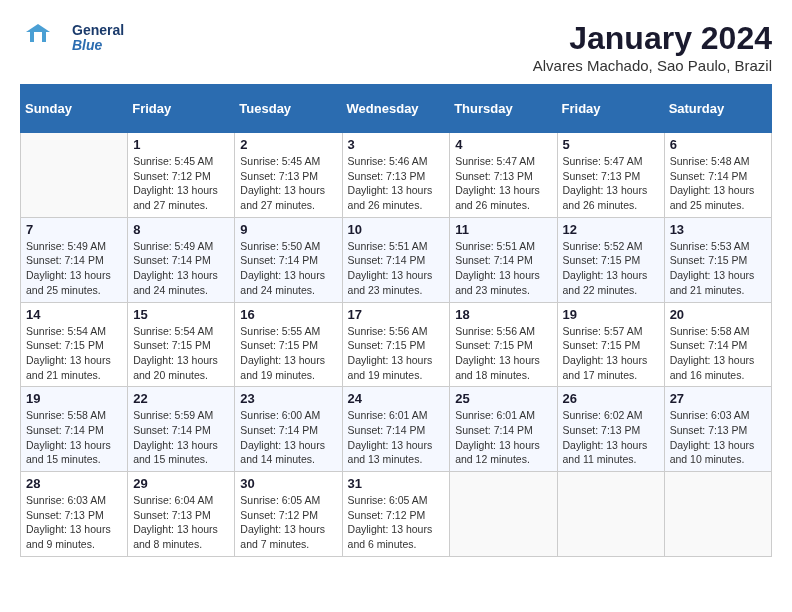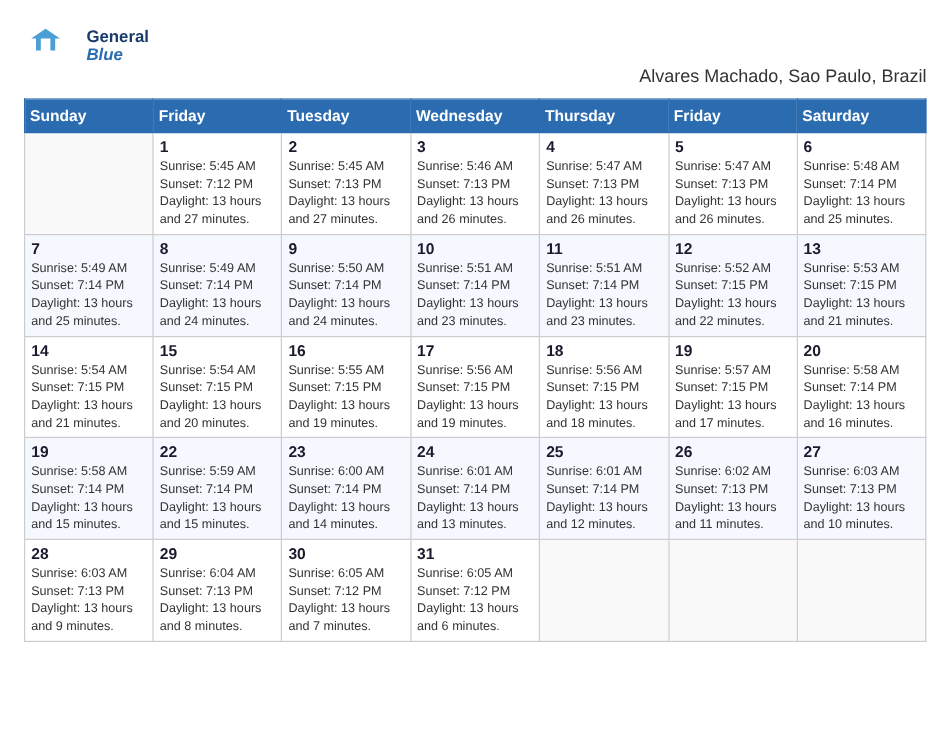--- a/index.html
+++ b/index.html
@@ -25,32 +25,31 @@
       text-align: right;
     }
     .month-title {
       font-size: 32px;
       font-weight: bold;
       color: #1a1a2e;
     }
     .location-title {
       font-size: 15px;
       color: #333;
-      margin-top: 35px;
     }
     table {
       width: 100%;
       border-collapse: collapse;
     }
     th {
       background-color: #2b6cb0;
       color: #fff;
       font-size: 13px;
       font-weight: bold;
-      padding: 6px 4px;
+      padding: 16px 4px;
       text-align: left;
       border: 1px solid #2b6cb0;
     }
     td {
       border: 1px solid #ccc;
       vertical-align: top;
       padding: 4px 5px;
       width: 108px;
       min-height: 80px;
       font-size: 11px;
@@ -86,20 +85,21 @@
   <div class="logo">
   <svg width="36" height="36" viewBox="0 0 36 36">
     <polygon points="18,4 30,12 26,12 26,22 22,22 22,12 14,12 14,22 10,22 10,12 6,12" fill="#4a9fd4"></polygon>
   </svg>
   <div>
     <div style="font-size:14px;font-weight:bold;color:#1a3a6b;line-height:1.1;">General</div>
     <div style="font-size:14px;font-weight:bold;color:#2b6cb0;line-height:1.1;font-style:italic;">Blue</div>
   </div>
 </div>
   <div class="title-area">
+    <div class="month-title">January 2024</div>
     <div class="location-title">Alvares Machado, Sao Paulo, Brazil</div>
   </div>
 </div>
 
 <table>
   <thead>
     <tr>
     <th>Sunday</th>
         <th>Friday</th>
         <th>Tuesday</th>

